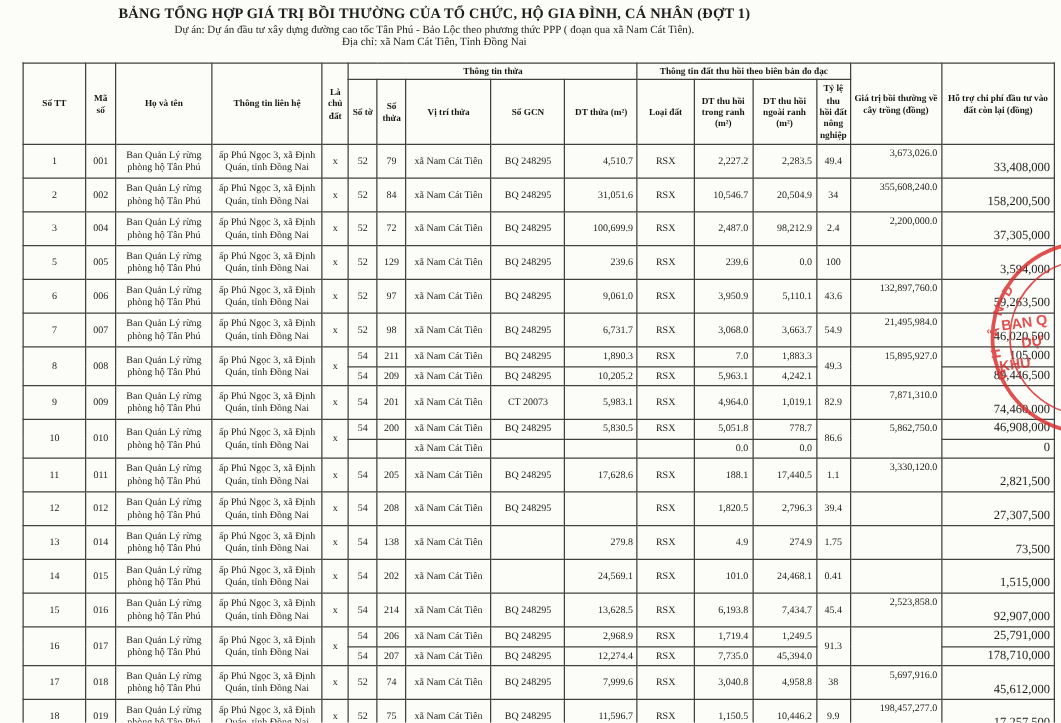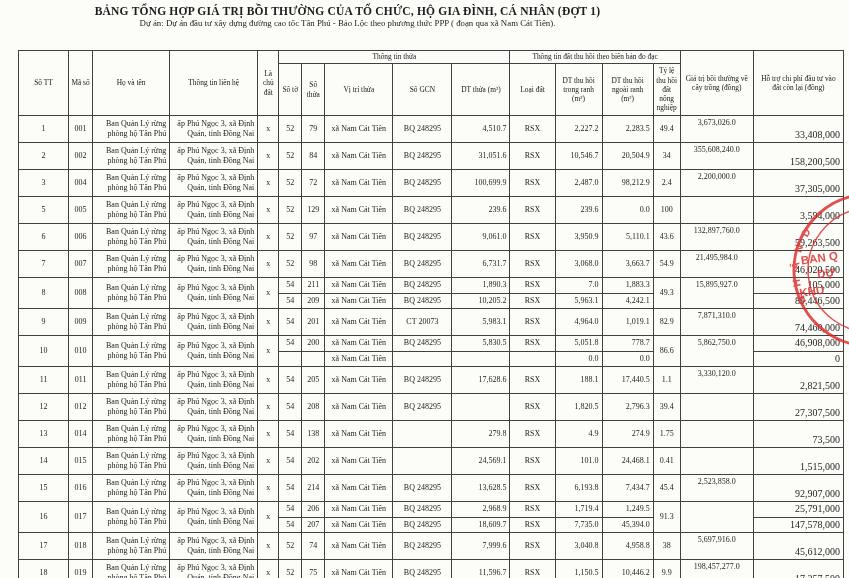--- a/index.html
+++ b/index.html
@@ -18,42 +18,43 @@
   .doc-sub2 { font-size: 8.8px; }
 
   table.main {
     position: absolute; left: 18px; top: 50px;
     border-collapse: collapse; table-layout: fixed;
     width: 826px;
     background: transparent;
   }
   th, td { border: 1px solid var(--line); overflow: hidden; }
   thead th {
-    font-weight: normal; font-size: 7.4px; line-height: 1.25;
+    font-weight: bold; font-size: 7.4px; line-height: 1.25;
     text-align: center; vertical-align: middle; padding: 1px 2px; color: #161616;
   }
   thead tr.grp { height: 13px; }
   thead tr.cols { height: 52px; }
   td { font-size: 8px; padding: 1px 3px; line-height: 1.25; }
   td.c { text-align: center; vertical-align: middle; }
-  td.l { text-align: right; vertical-align: middle; }
+  td.l { text-align: center; vertical-align: middle; }
   td.r { text-align: right; vertical-align: middle; }
-  td.top { vertical-align: top; padding-top: 2px; text-align: center; }
+  td.top { vertical-align: top; padding-top: 2px; }
   td.bottom { vertical-align: bottom; padding-bottom: 1px; font-size: 10px; }
   tr.single { height: 27px; }
   tr.sub { height: 13px; }
 
   svg.stamp { position: absolute; left: 783px; top: 175px; pointer-events: none; }
 </style>
 </head>
 <body>
 
 <div class="doc-header">
   <div class="doc-title">BẢNG TỔNG HỢP GIÁ TRỊ BỒI THƯỜNG CỦA TỔ CHỨC, HỘ GIA ĐÌNH, CÁ NHÂN (ĐỢT 1)</div>
   <div class="doc-sub">Dự án: Dự án đầu tư xây dựng đường cao tốc Tân Phú - Bảo Lộc theo phương thức PPP ( đoạn qua xã Nam Cát Tiên).</div>
+  <div class="doc-sub2">Địa chỉ: xã Nam Cát Tiên, Tỉnh Đồng Nai</div>
 </div>
 
 <table class="main">
   <colgroup>
     <col style="width:50px">
       <col style="width:24px">
       <col style="width:77px">
       <col style="width:88px">
     <col style="width:21px">
       <col style="width:23px">
@@ -383,25 +384,25 @@
         <td class="r">1,249.5</td>
         <td class="c" rowspan="2">91.3</td>
         <td class="r top" rowspan="2"></td>
         <td class="r bottom">25,791,000</td>
       </tr>
       <tr class="sub">
         <td class="c">54</td>
         <td class="c">207</td>
         <td class="c">xã Nam Cát Tiên</td>
         <td class="c">BQ 248295</td>
-        <td class="r">18,609.7</td>
+        <td class="r">12,274.4</td>
         <td class="c">RSX</td>
         <td class="r">7,735.0</td>
         <td class="r">45,394.0</td>
-        <td class="r bottom">147,578,000</td>
+        <td class="r bottom">178,710,000</td>
       </tr>
       <tr class="single">
         <td class="c">17</td>
         <td class="c">018</td>
         <td class="l">Ban Quản Lý rừng phòng hộ Tân Phú</td>
         <td class="l">ấp Phú Ngọc 3, xã Định Quán, tỉnh Đồng Nai</td>
         <td class="c">x</td>
         <td class="c">52</td>
         <td class="c">74</td>
         <td class="c">xã Nam Cát Tiên</td>

